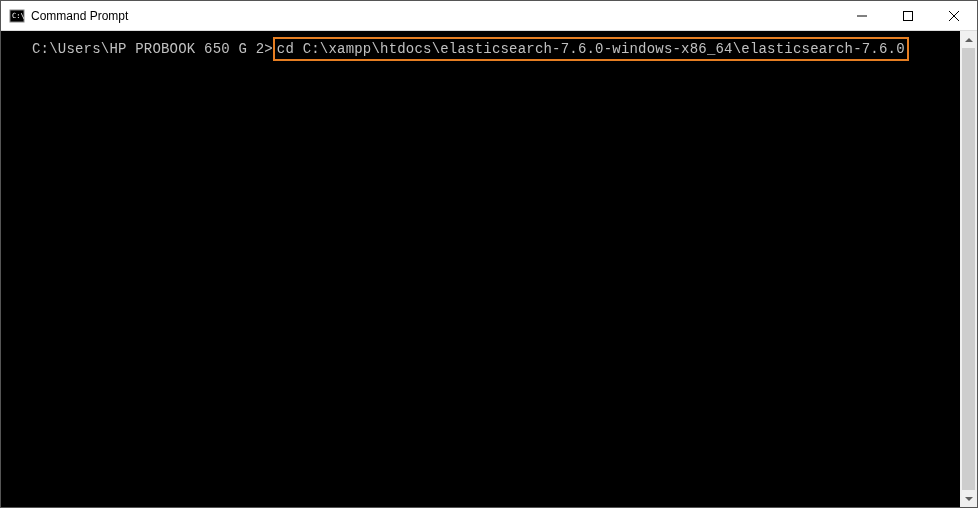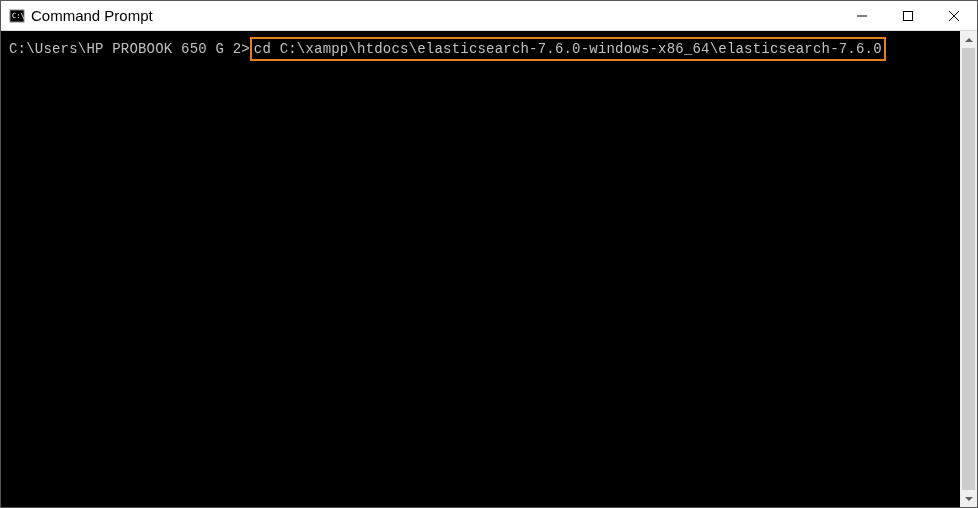--- a/index.html
+++ b/index.html
@@ -29,41 +29,42 @@
     .titlebar-icon {
       width: 16px;
       height: 16px;
       margin-left: 8px;
       margin-right: 6px;
       display: flex;
       align-items: center;
       justify-content: center;
     }
     .titlebar-title {
-      font-size: 15px;
+      font-size: 12px;
       color: #000;
       flex: 1;
     }
     .window-controls {
       display: flex;
       height: 100%;
     }
     .win-btn {
       width: 46px;
       height: 100%;
       display: flex;
       align-items: center;
       justify-content: center;
       font-size: 10px;
       color: #000;
     }
     .content-wrap {
       flex: 1;
       display: flex;
       background: #000;
+      padding-left: 23px;
     }
     .terminal {
       flex: 1;
       background: #000;
       color: #c0c0c0;
       font-family: Consolas, "Courier New", monospace;
       font-size: 14px;
       line-height: 20px;
       padding: 8px 0 0 8px;
       letter-spacing: 0.2px;

